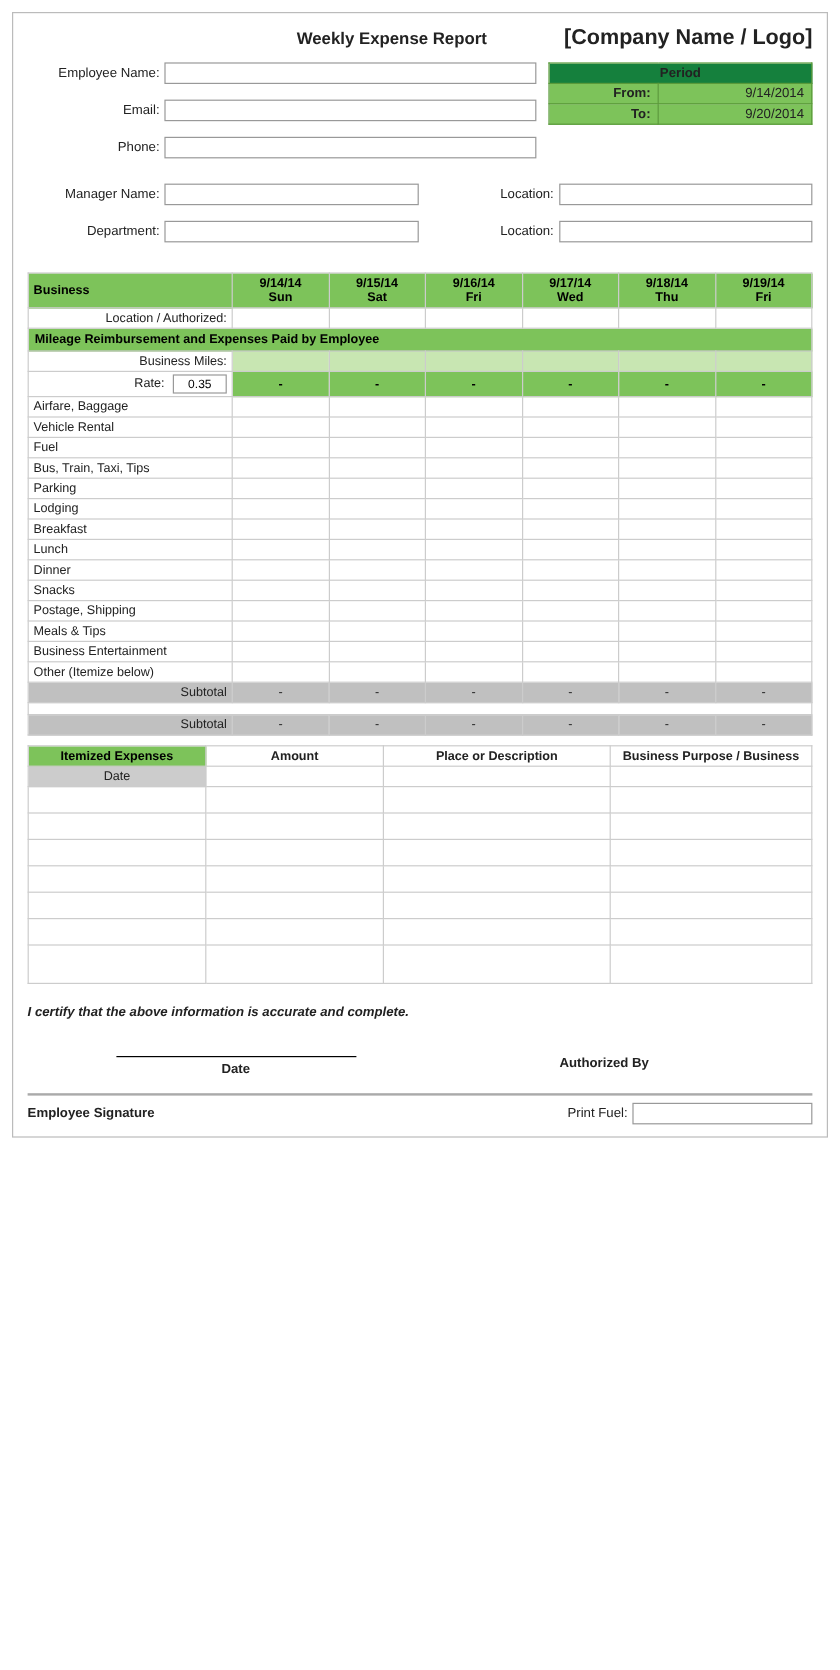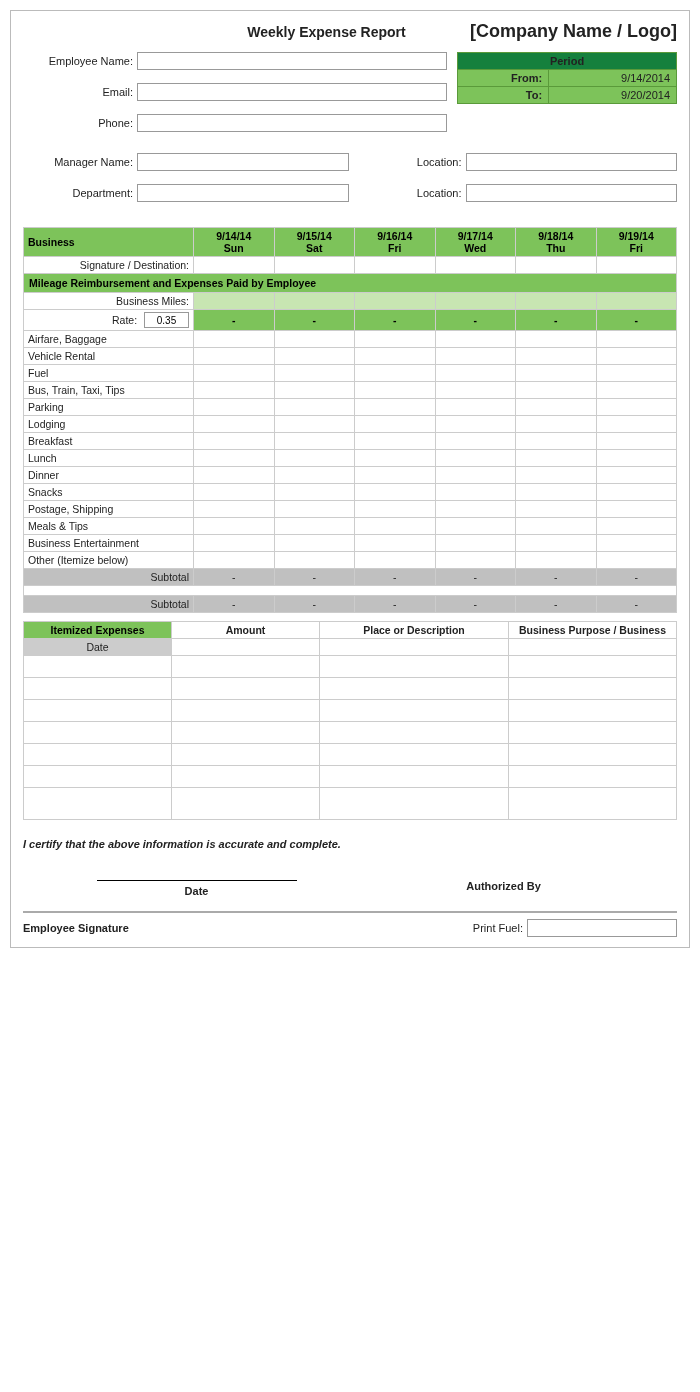--- a/index.html
+++ b/index.html
@@ -272,21 +272,21 @@
         </th>
         <th class="green-header day-col">
           <div>9/19/14</div>
           <div>Fri</div>
         </th>
       </tr>
     </thead>
     <tbody>
 
       <tr>
-        <td style="text-align:right; padding-right:4px;">Signature / Destination:</td>
+        <td style="text-align:right; padding-right:4px;">Location / Authorized:</td>
         <td class="input-cell"><input type="text" style="width: 100%; border: none; font-size: 10px;"></td>
         <td class="input-cell"><input type="text" style="width: 100%; border: none; font-size: 10px;"></td>
         <td class="input-cell"><input type="text" style="width: 100%; border: none; font-size: 10px;"></td>
         <td class="input-cell"><input type="text" style="width: 100%; border: none; font-size: 10px;"></td>
         <td class="input-cell"><input type="text" style="width: 100%; border: none; font-size: 10px;"></td>
         <td class="input-cell"><input type="text" style="width: 100%; border: none; font-size: 10px;"></td>
       </tr>
 
       <tr class="section-header">
         <td colspan="7" style="padding:3px 5px;">Mileage Reimbursement and Expenses Paid by Employee</td>

